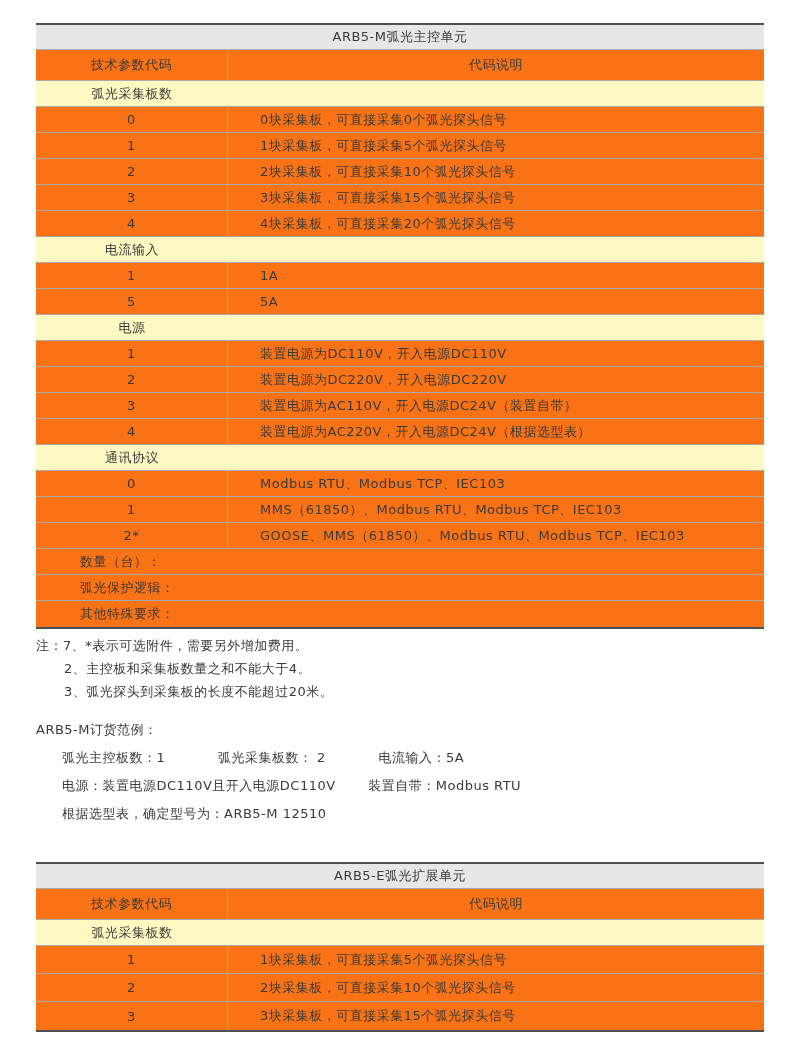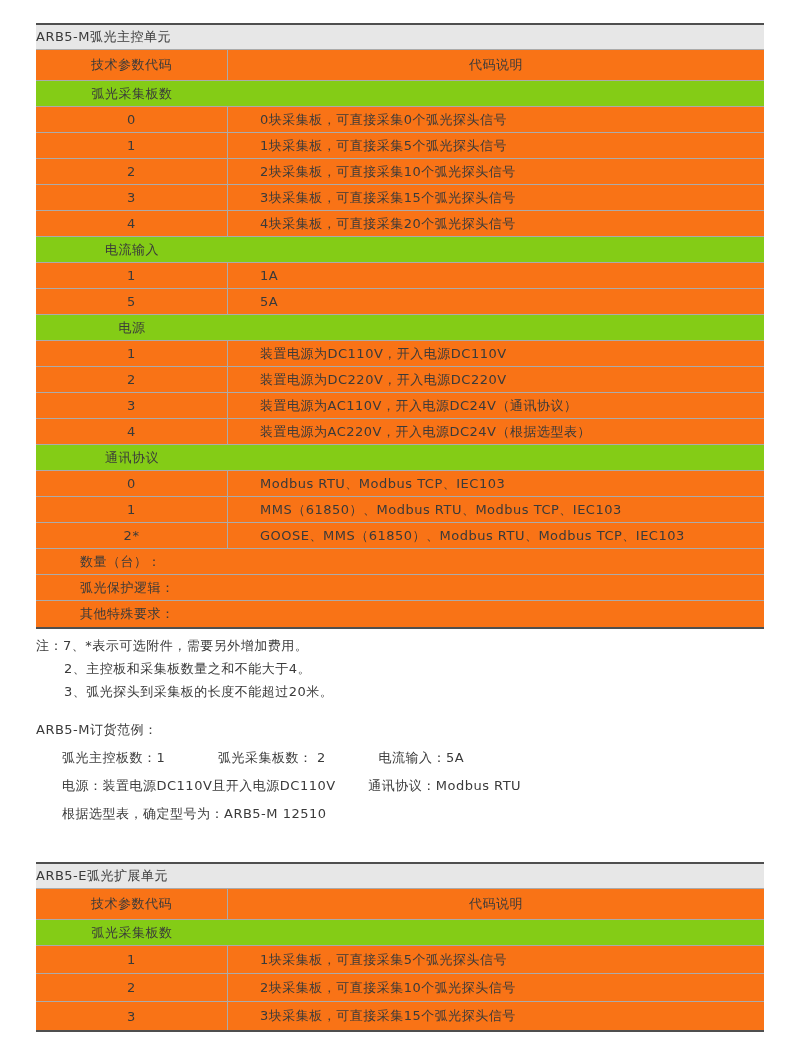--- a/index.html
+++ b/index.html
@@ -14,36 +14,36 @@
     border-top:2px solid #4f4f4f; border-bottom:2px solid #4f4f4f;
     box-sizing:border-box;
   }
   .row {
     display:flex; align-items:stretch; box-sizing:border-box;
     border-bottom:1px solid #ababab; background:#f97316;
   }
   .row:last-child { border-bottom:none; }
   .title-row {
     background:#e7e7e7; height:25px;
-    align-items:center; justify-content:flex-start;
+    align-items:center; justify-content:center;
   }
   .title-text { letter-spacing:0.5px; }
   .head-row { height:31px; }
   .c1 {
     width:192px; box-sizing:border-box;
     border-right:1px solid #ababab;
     display:flex; align-items:center; justify-content:center;
     letter-spacing:0.5px;
   }
   .c2 {
     flex:1; display:flex; align-items:center;
     padding-left:32px; letter-spacing:0.5px; box-sizing:border-box;
   }
   .c2-center { justify-content:center; padding-left:0; }
-  .sec-row { background:#84cc16; height:26px; }
+  .sec-row { background:#fef9c3; height:26px; }
   .sec-label {
     width:192px; display:flex; align-items:center; justify-content:center;
     letter-spacing:0.5px;
   }
   .foot-row {
     height:26px; align-items:center; padding-left:44px; letter-spacing:0.5px;
   }
   #notes {
     position:absolute; left:36px; top:634px;
     line-height:23px; letter-spacing:0.5px;
@@ -110,21 +110,21 @@
     <div class="row data-row" style="height: 26px;">
       <div class="c1">1</div>
       <div class="c2">装置电源为DC110V，开入电源DC110V</div>
     </div>
     <div class="row data-row" style="height: 26px;">
       <div class="c1">2</div>
       <div class="c2">装置电源为DC220V，开入电源DC220V</div>
     </div>
     <div class="row data-row" style="height: 26px;">
       <div class="c1">3</div>
-      <div class="c2">装置电源为AC110V，开入电源DC24V（通讯协议）</div>
+      <div class="c2">装置电源为AC110V，开入电源DC24V（装置自带）</div>
     </div>
     <div class="row data-row" style="height: 26px;">
       <div class="c1">4</div>
       <div class="c2">装置电源为AC220V，开入电源DC24V（根据选型表）</div>
     </div>
     <div class="row sec-row">
       <div class="sec-label">通讯协议</div>
     </div>
     <div class="row data-row" style="height: 26px;">
       <div class="c1">0</div>
@@ -151,21 +151,21 @@
 
 <div id="example">
   <div>ARB5-M订货范例：</div>
   <div class="ex-indent">
     <span class="seg-wide">弧光主控板数：1</span>
     <span class="seg-wide">弧光采集板数： 2</span>
     <span>电流输入：5A</span>
   </div>
   <div class="ex-indent">
     <span class="seg-mid">电源：装置电源DC110V且开入电源DC110V</span>
-    <span>通讯协议：Modbus RTU</span>
+    <span>装置自带：Modbus RTU</span>
   </div>
   <div class="ex-indent">根据选型表，确定型号为：ARB5-M 12510</div>
 </div>
 
 <div class="tbl" id="table2">
     <div class="row title-row">
       <div class="title-text">ARB5-E弧光扩展单元</div>
     </div>
     <div class="row head-row">
       <div class="c1">技术参数代码</div>

